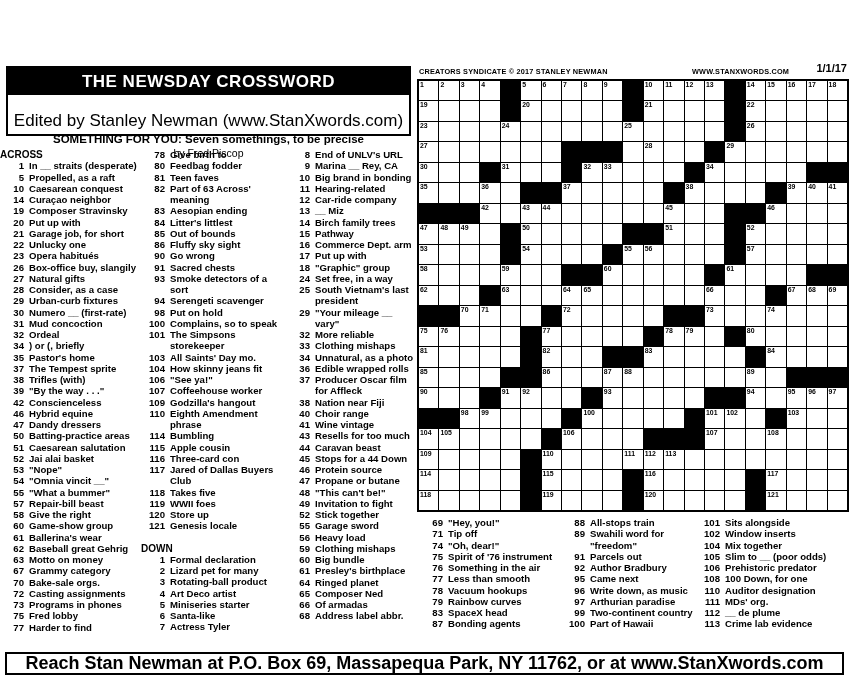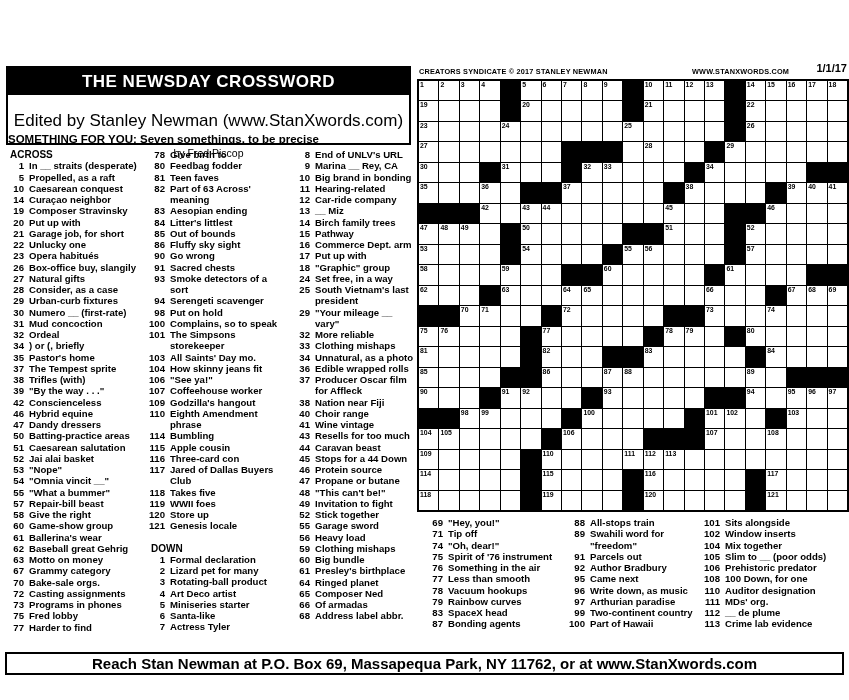--- a/index.html
+++ b/index.html
@@ -1,30 +1,30 @@
 <!DOCTYPE html>
 <html><head>
 <meta charset="utf-8">
 <style>
   html,body{margin:0;padding:0;background:#fff;}
   #page{position:relative;width:849px;height:700px;background:#fff;overflow:hidden;
         font-family:"Liberation Sans",sans-serif;color:#000;}
 
   
-  #title-box{position:absolute;left:6px;top:66px;width:405px;height:79px;
+  #title-box{position:absolute;left:6px;top:66px;width:405px;height:70px;
              border:2px solid #000;box-sizing:border-box;background:#fff;}
   #title-bar{background:#000;color:#fff;height:27px;line-height:27px;text-align:center;
              font-weight:bold;font-size:17px;letter-spacing:.5px;}
   #edited-line{text-align:center;font-size:17px;margin-top:16px;}
-  #theme-line{text-align:left;font-size:11.5px;font-weight:bold;margin-top:2px;}
+  #theme-line{text-align:center;font-size:11.5px;font-weight:bold;margin-top:2px;}
   #byline{text-align:center;font-size:10.5px;margin-top:2px;}
 
   
   .cluecol{position:absolute;font-weight:bold;font-size:9.6px;line-height:11.25px;}
-  .sect-head{font-weight:bold;font-size:10px;padding-left:10px;}
+  .sect-head{font-weight:bold;font-size:10px;}
   .clue{display:flex;}
   .clue .n{flex:none;width:24px;text-align:right;padding-right:5px;}
   .clue .t{flex:1;}
   .spacer{height:11px;}
   #col1{left:0px;top:149px;width:140px;}
   #col2{left:141px;top:149px;width:142px;}
   #col3{left:286px;top:149px;width:133px;}
   #colA{left:419px;top:517px;width:145px;}
   #colB{left:561px;top:517px;width:139px;}
   #colC{left:696px;top:517px;width:150px;}
@@ -38,21 +38,21 @@
   #grid{position:absolute;left:417px;top:79px;width:428px;height:429px;
         border:2px solid #000;background:#000;display:grid;
         grid-template-columns:repeat(21,1fr);grid-template-rows:repeat(21,1fr);gap:1px;}
   .cell{background:#fff;position:relative;}
   .cell.black{background:#000;}
   .cell .num{position:absolute;top:0px;left:1px;font-size:6.9px;font-weight:bold;line-height:7px;}
 
   
   #contact-bar{position:absolute;left:5px;top:652px;width:839px;height:23px;
                border:2px solid #000;box-sizing:border-box;text-align:center;
-               font-weight:bold;font-size:15px;line-height:19px;background:#fff;}
+               font-weight:bold;font-size:18px;line-height:19px;background:#fff;}
 </style>
 </head>
 <body>
 
 <div id="page">
 
   <div id="title-box">
     <div id="title-bar">THE NEWSDAY CROSSWORD</div>
     <div id="edited-line">Edited by Stanley Newman (www.StanXwords.com)</div>
     <div id="theme-line">SOMETHING FOR YOU: Seven somethings, to be precise</div>

